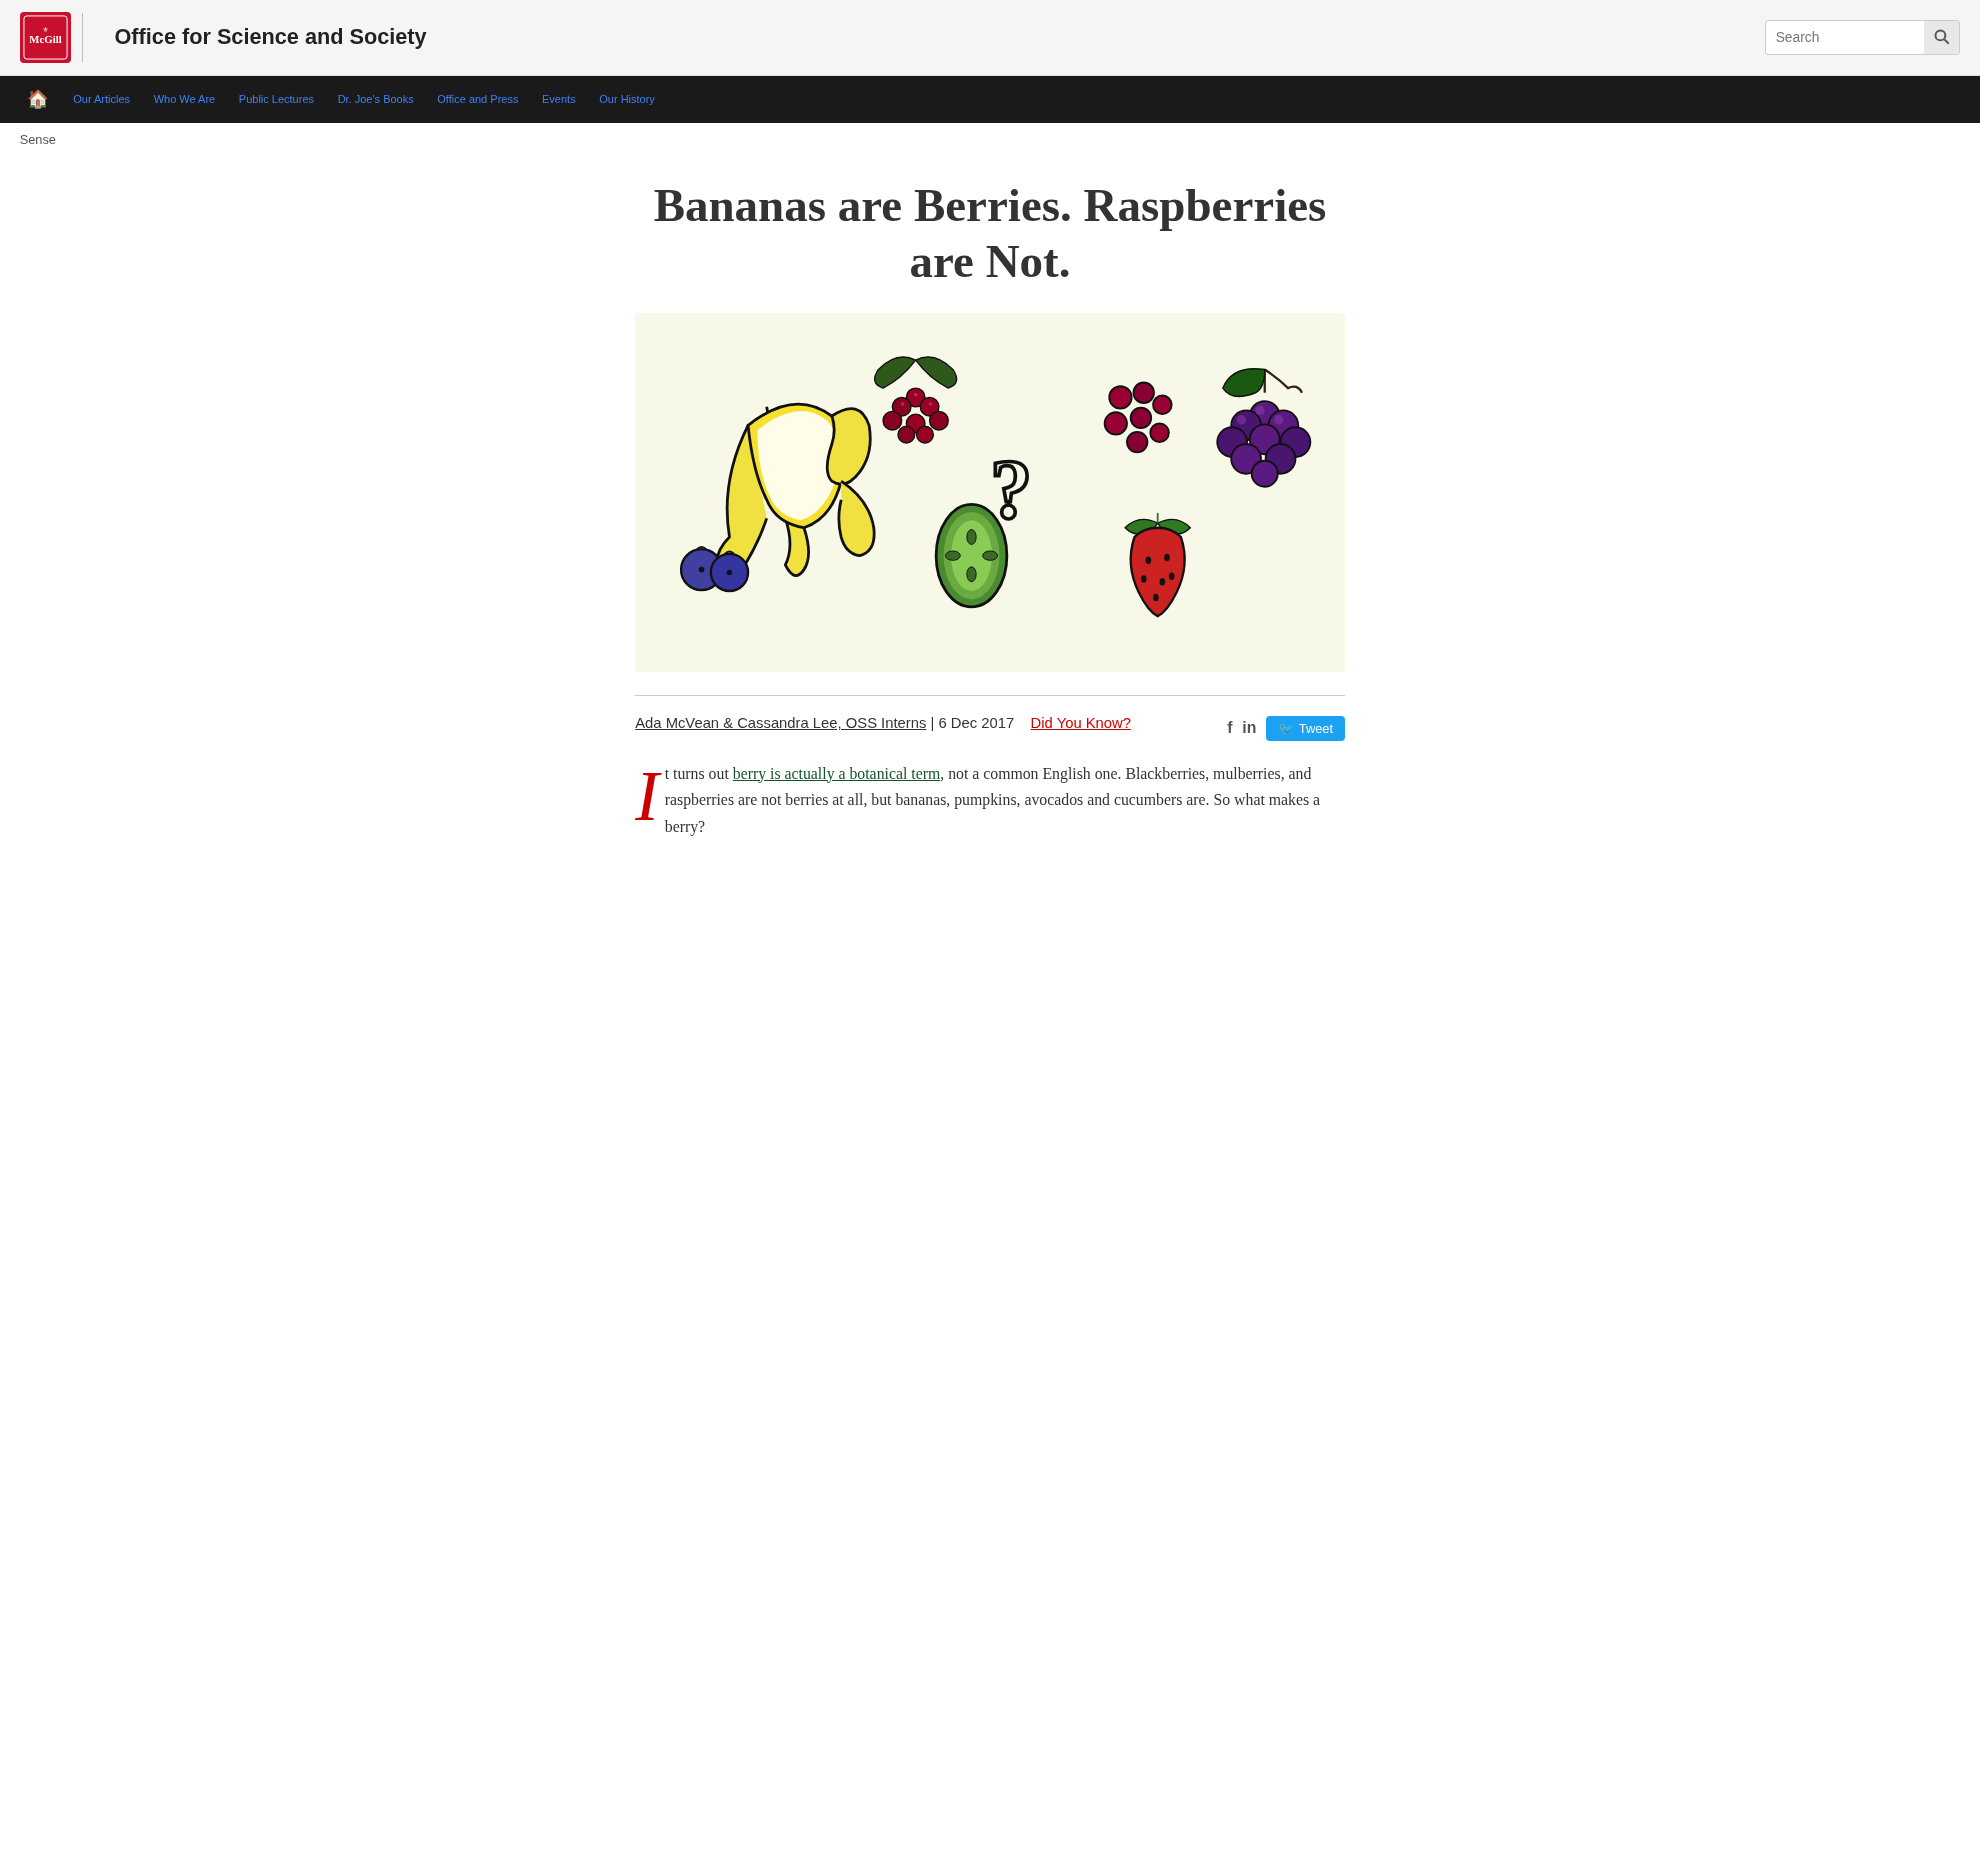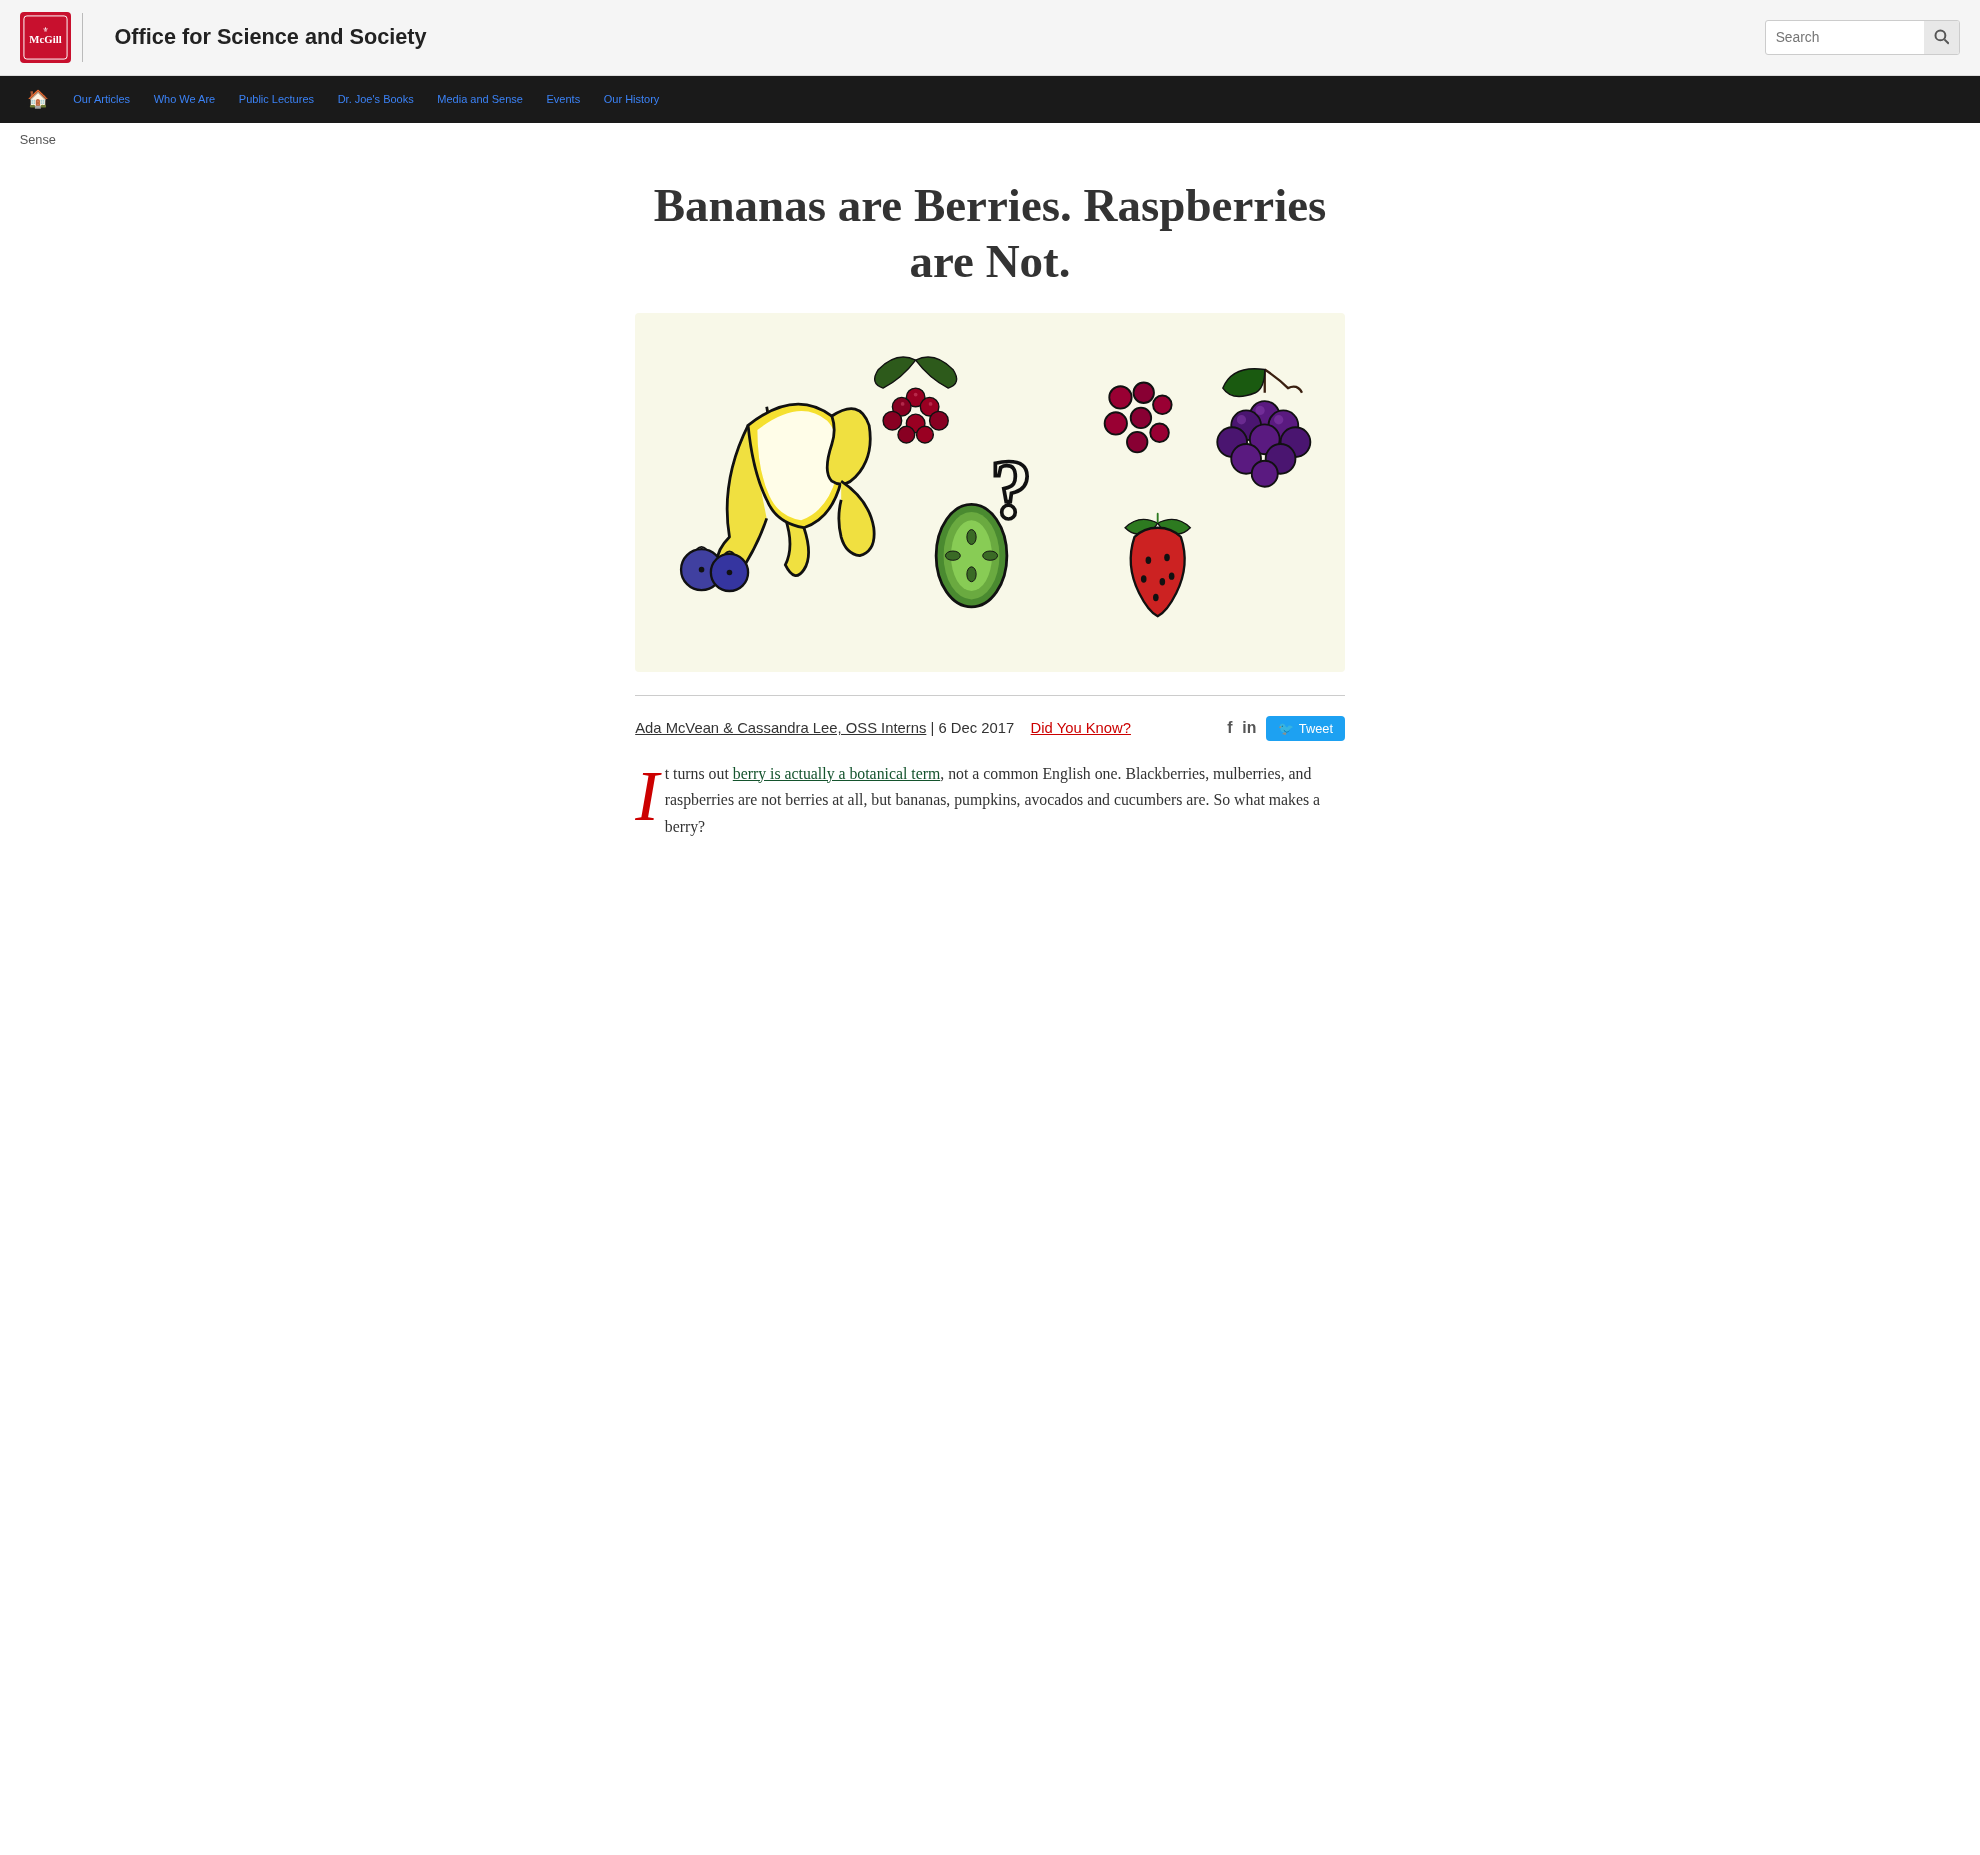--- a/index.html
+++ b/index.html
@@ -134,21 +134,21 @@
     
     .article-divider {
       border: none;
       border-top: 1px solid #ccc;
       margin: 0 0 15.8px;
     }
 
     
     .article-meta {
       display: flex;
-      align-items: flex-end;
+      align-items: flex-start;
       justify-content: space-between;
       margin-bottom: 19.7px;
       flex-wrap: wrap;
       gap: 11.8px;
     }
     .article-meta-left {
       font-size: 14.8px;
       font-family: Arial, sans-serif;
       line-height: 1.6;
     }
@@ -245,21 +245,21 @@
     </button>
   </div>
 </header>
 
 <nav class="main-nav">
   <span class="nav-home">🏠</span>
   <a class="nav-item">Our Articles</a>
   <a class="nav-item">Who We Are</a>
   <a class="nav-item">Public Lectures</a>
   <a class="nav-item">Dr. Joe's Books</a>
-  <a class="nav-item">Media and Sense</a>
+  <a class="nav-item">Office and Press</a>
   <a class="nav-item">Events</a>
   <a class="nav-item">Our History</a>
 </nav>
 
 <div class="breadcrumb">
   <a>Sense</a>
 </div>
 
 <main class="main-content">
 

